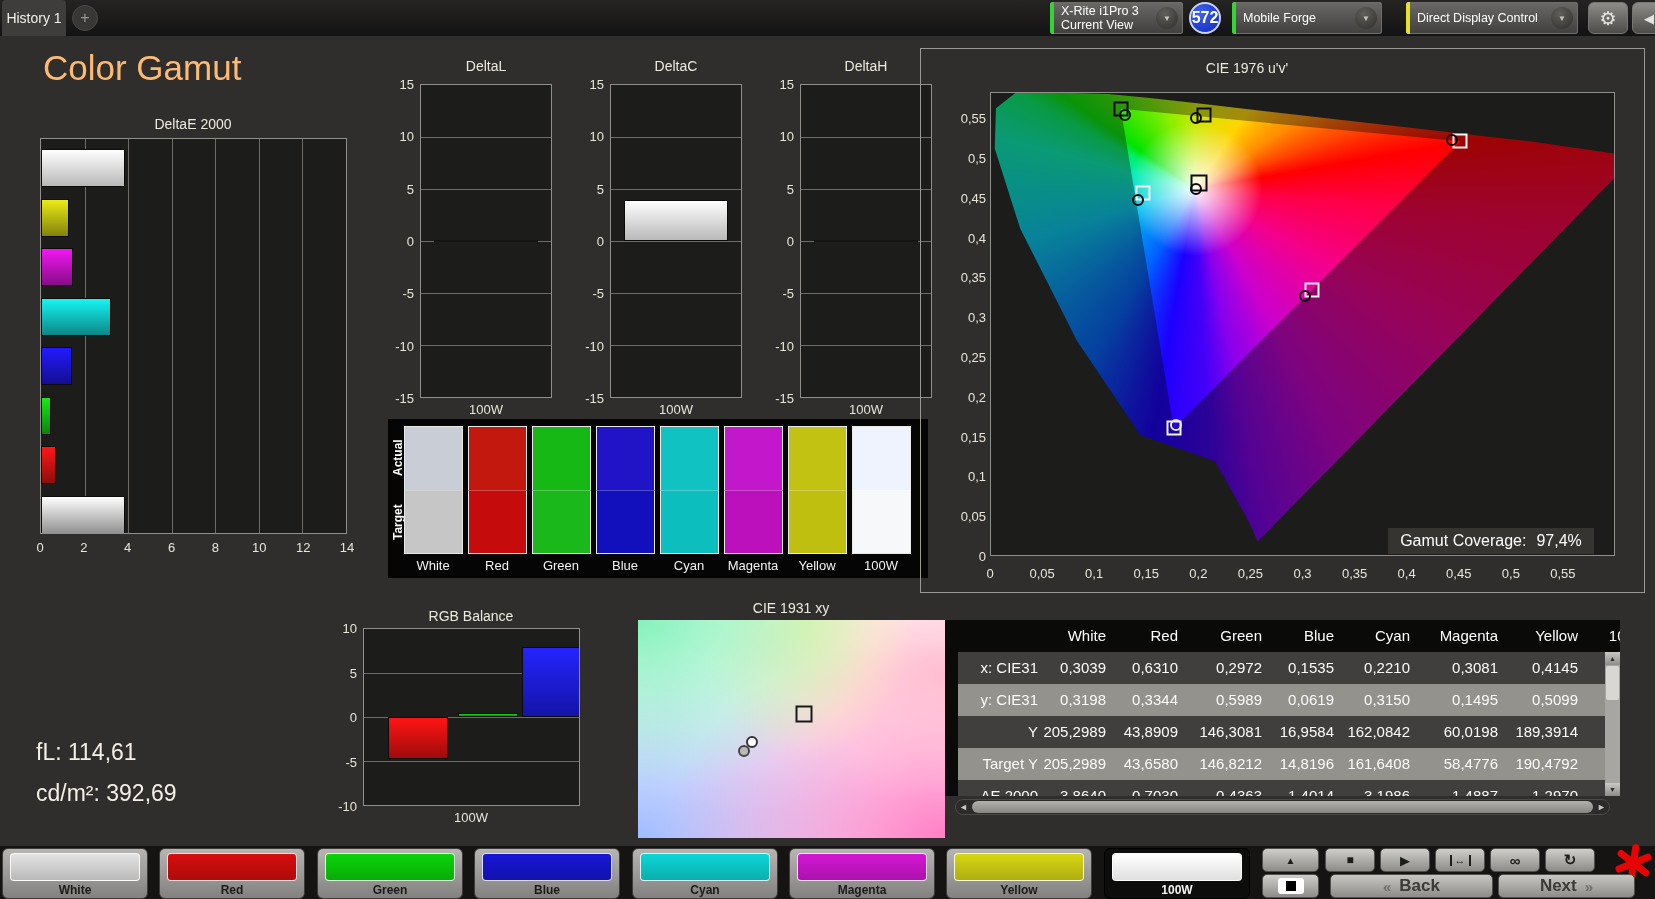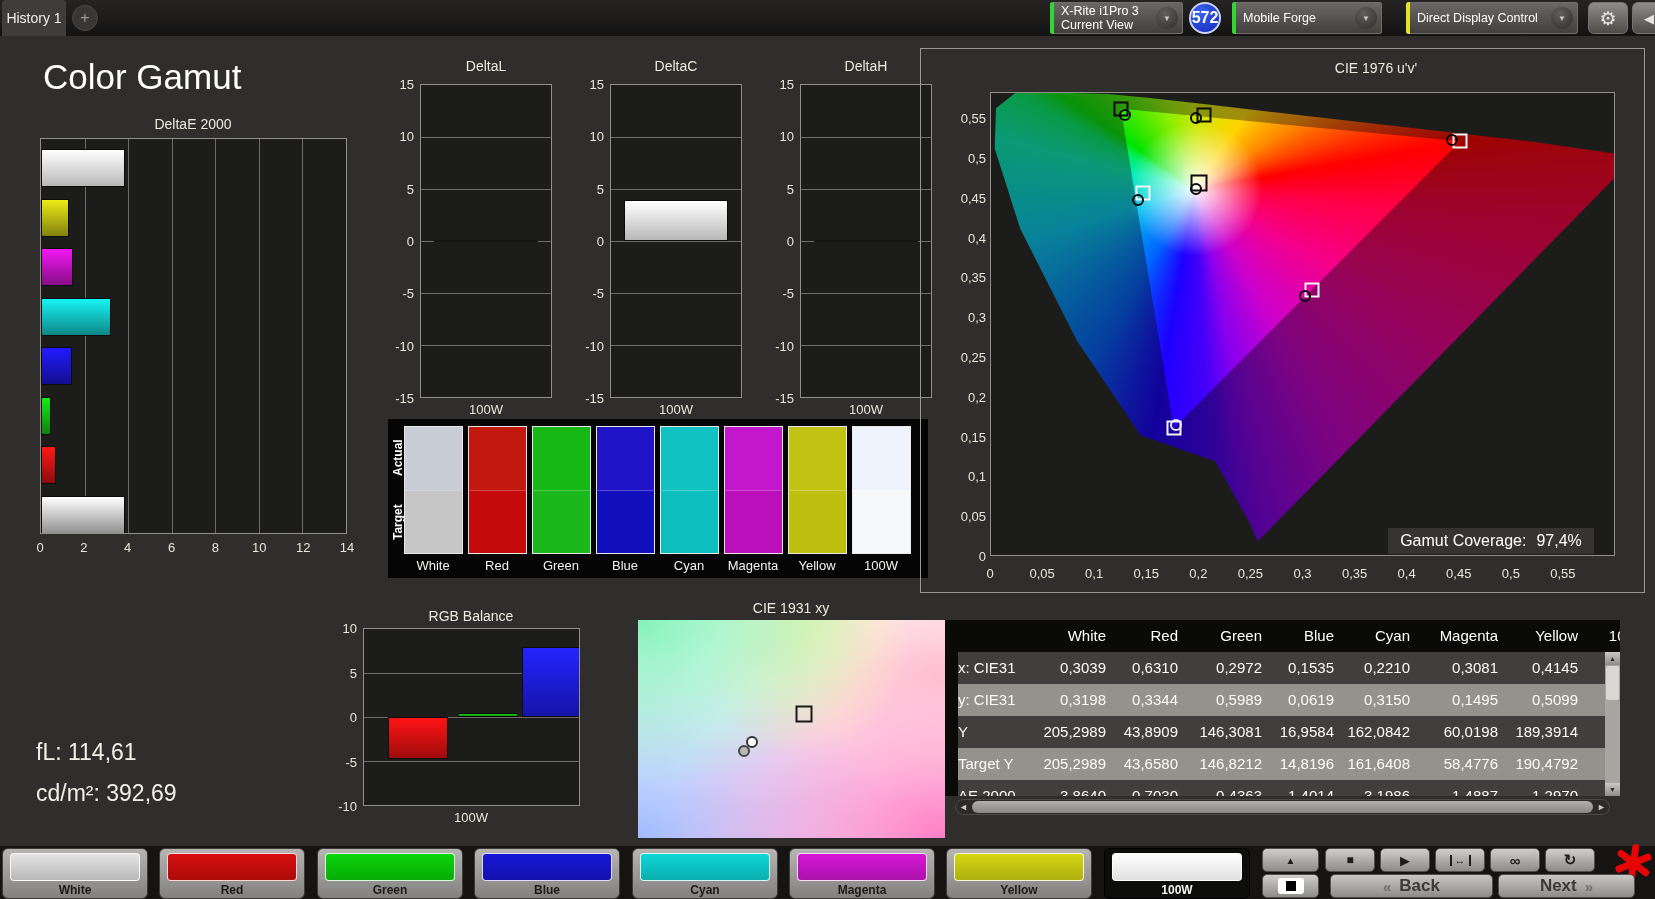--- a/index.html
+++ b/index.html
@@ -33,21 +33,21 @@
   .gridh{position:absolute;left:0;right:0;height:1px;background:#6c6b68;}
   .hbar{position:absolute;left:0;border:1px solid #0b0b0a;box-sizing:border-box;}
   .vbar{position:absolute;border:1px solid #0b0b0a;box-sizing:border-box;}
   .chart-title{position:absolute;transform:translateX(-50%);font-size:14px;color:#edeadf;white-space:nowrap;}
   .xlab{position:absolute;transform:translateX(-50%);font-size:13px;color:#e8e5da;white-space:nowrap;}
   .ticklabel{position:absolute;transform:translateX(-50%);font-size:13px;color:#e8e5da;white-space:nowrap;}
   .yticklabel{position:absolute;font-size:13px;color:#e8e5da;text-align:right;width:100%;}
   .ylabelbox{position:absolute;}
   .ylabelbox div{position:absolute;right:0;transform:translateY(-50%);}
   
-  #pageTitle{position:absolute;left:43px;top:57px;font-size:35px;color:#ffffff;}
+  #pageTitle{position:absolute;left:43px;top:48px;font-size:35px;color:#fdba74;}
   #crTitle{position:absolute;left:33px;top:628px;font-size:29px;color:#f6f2e9;}
   .crline{position:absolute;font-size:23px;color:#f4f0e8;white-space:nowrap;}
   
   #cie76Panel{position:absolute;left:920px;top:48px;width:725px;height:545px;border:1px solid #999894;box-sizing:border-box;}
   #ciePlot{position:absolute;left:990px;top:92px;width:625px;height:464px;background:#1c1c1b;border:1px solid #8f8f8c;box-sizing:border-box;}
   #cieGamut{position:absolute;left:0;top:0;right:0;bottom:0;
      clip-path:polygon(42.8% 97.1%,41.5% 93%,36% 79.7%,24% 74.1%,13.8% 53.6%,4.7% 29.4%,0.6% 12%,0.8% 3.3%,
                        3.9% 0%,13.2% 0%,18.8% 0.2%,25.5% 1.1%,33.8% 2.3%,43.7% 3.9%,55.3% 5.7%,67.3% 7.5%,
                        86.7% 10.5%,100% 13.1%,100% 18.5%);}
   .hsfill{position:absolute;left:0;top:0;right:0;bottom:0;background:
@@ -78,21 +78,21 @@
      #ffffff;}
   
   #tableBox{position:absolute;left:945px;top:620px;width:675px;height:176px;overflow:hidden;background:#413f3d;}
   #tGutter{position:absolute;left:0;top:0;width:13px;height:176px;background:#0a0a09;}
   #tHead{position:absolute;left:0;top:0;width:675px;height:32px;background:#0a0a09;}
   .th{position:absolute;top:0;height:32px;line-height:32px;color:#fff;font-size:15px;text-align:right;
       padding-right:12px;box-sizing:border-box;white-space:nowrap;}
   .tr{position:absolute;left:13px;width:662px;height:32px;background:#413f3d;}
   .tr.alt{background:#94928d;}
   .td{position:absolute;top:0;height:32px;line-height:32px;font-size:15px;color:#fbfbf9;box-sizing:border-box;white-space:nowrap;}
-  .td.lab{text-align:left;padding-left:0;}
+  .td.lab{text-align:right;padding-left:0;}
   .td.num{text-align:right;padding-right:12px;}
   .vscroll{position:absolute;left:660px;top:32px;width:15px;height:144px;background:#a7a6a3;}
   .vscroll .sbtn{position:absolute;left:0;width:15px;height:13px;background:linear-gradient(#c9c8c5,#8e8d8a);
       color:#2e2d2b;font-size:7px;display:flex;align-items:center;justify-content:center;}
   .vscroll .thumb{position:absolute;left:1px;top:14px;width:13px;height:34px;background:#d8d7d4;border-radius:2px;}
   #hscroll{position:absolute;left:955px;top:799px;width:655px;height:16px;background:#2c2b2a;border:1px solid #4b4a47;
       border-radius:8px;box-sizing:border-box;}
   #hscroll .sbtn{position:absolute;top:0;width:15px;height:14px;color:#c9c8c5;font-size:9px;
       display:flex;align-items:center;justify-content:center;}
   #hscroll .thumb{position:absolute;left:16px;right:16px;top:1px;height:12px;border-radius:6px;
@@ -271,21 +271,21 @@
       <div class="swlab" style="left: 365px; top: 139px;">Magenta</div>
       <div class="sw" style="left: 400px; top: 7px; width: 59px; height: 64px; background: rgb(194, 194, 18); border-bottom: none;"></div>
       <div class="sw" style="left: 400px; top: 71px; width: 59px; height: 64px; background: rgb(191, 191, 16); border-top: 1px solid rgba(255, 255, 255, 0.25);"></div>
       <div class="swlab" style="left: 429px; top: 139px;">Yellow</div>
       <div class="sw" style="left: 464px; top: 7px; width: 59px; height: 64px; background: rgb(238, 243, 253); border-bottom: none;"></div>
       <div class="sw" style="left: 464px; top: 71px; width: 59px; height: 64px; background: rgb(247, 248, 249); border-top: 1px solid rgba(255, 255, 255, 0.25);"></div>
       <div class="swlab" style="left: 493px; top: 139px;">100W</div>
     </div>
 
   <div id="cie76Panel"></div>
-  <div class="chart-title" style="left:1376px;top:60px;">CIE 1976 u'v'</div>
+  <div class="chart-title" style="left:1247px;top:60px;">CIE 1976 u'v'</div>
   <div id="ciePlot">
     <div id="cieGamut">
       <div class="hsfill hs-dark"></div>
       <div class="hsfill" id="cieTri" style="clip-path: polygon(75.3333% 10.4631%, 20.8333% 3.43053%, 29.3333% 72.5557%);"></div>
     </div>
     <div id="cieMarkers" style="position:absolute;left:0;top:0;right:0;bottom:0;">
         <div class="mk-sq" style="left: 20.8333%; top: 3.43053%; border-color: rgb(11, 11, 11);"></div>
         <div class="mk-ci" style="left: 21.5%; top: 4.71698%; border-color: rgb(11, 11, 11);"></div>
         <div class="mk-sq" style="left: 34.25%; top: 4.71698%; border-color: rgb(11, 11, 11);"></div>
         <div class="mk-ci" style="left: 32.9167%; top: 5.31732%; border-color: rgb(11, 11, 11);"></div>

